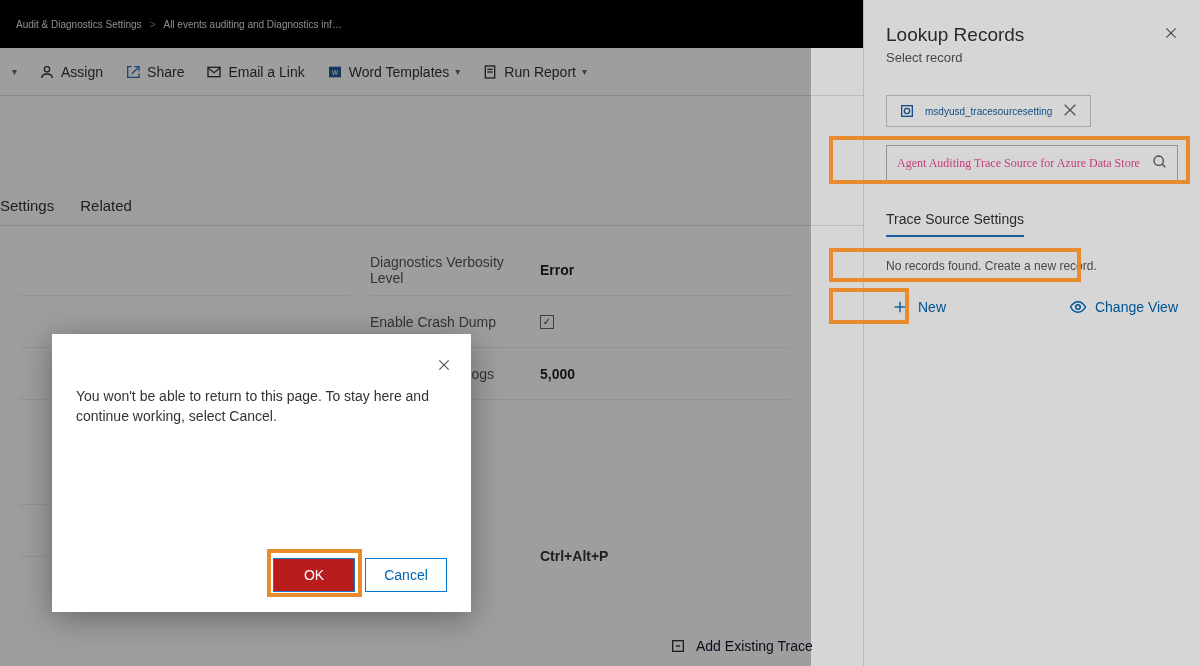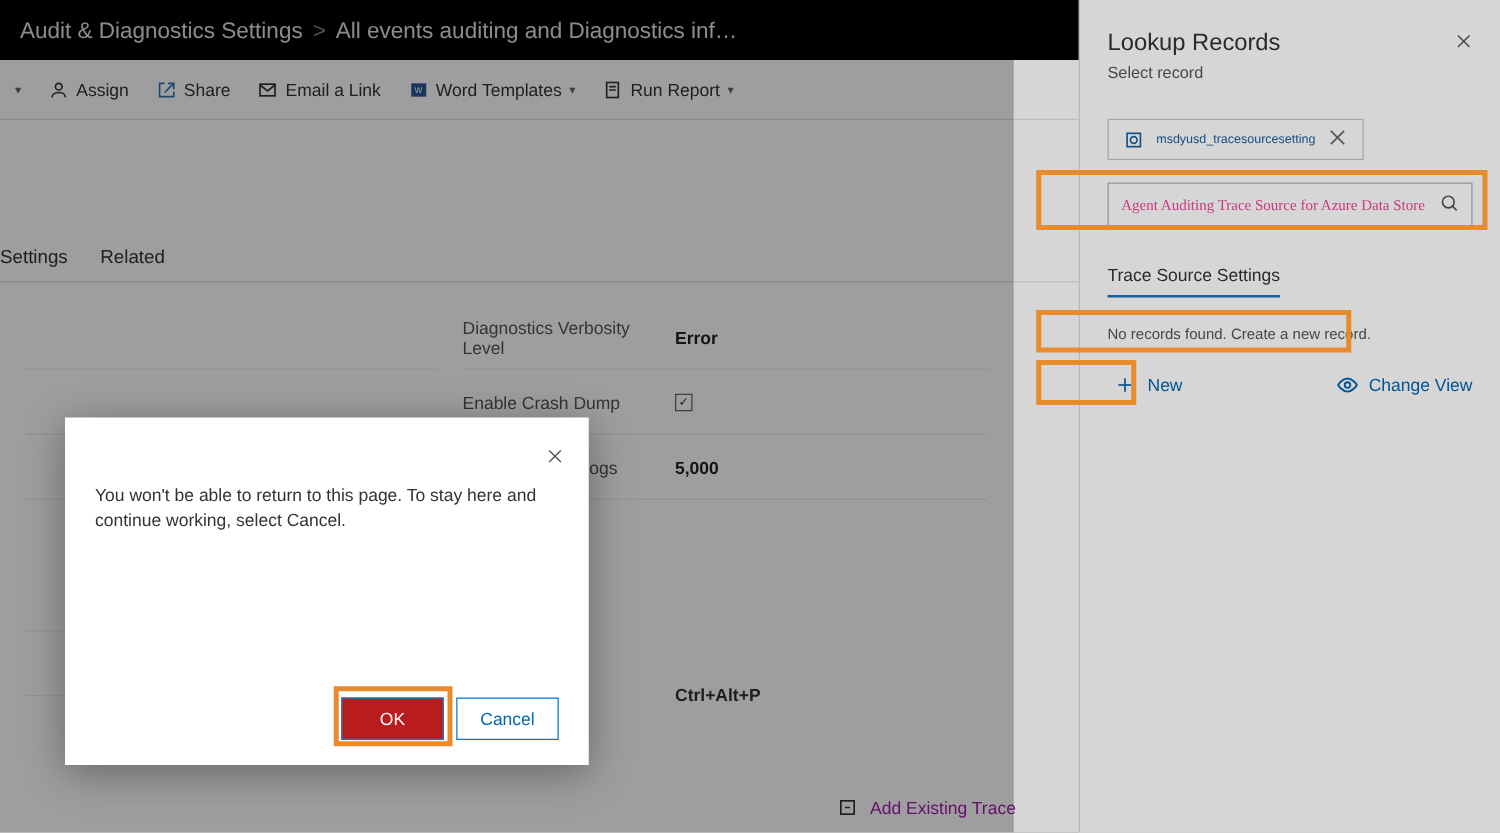--- a/index.html
+++ b/index.html
@@ -1,40 +1,40 @@
 <!DOCTYPE html>
 <html><head>
 <meta charset="utf-8">
 <style>
 * { box-sizing: border-box; margin: 0; padding: 0; font-family: "Segoe UI", Arial, sans-serif; }
 body { width: 1200px; height: 666px; overflow: hidden; position: relative; background: #fff; }
 
 .top-bar { height: 48px; background: #000; color: #fff; display: flex; align-items: center; padding: 0 16px; position: relative; }
-.breadcrumb { font-size: 18px; color: #e0e0e0; display: flex; align-items: center; gap: 8px; }
+.breadcrumb { font-size: 10px; color: #e0e0e0; display: flex; align-items: center; gap: 8px; }
 .breadcrumb .sep { color: #888; }
 .top-icons { position: absolute; right: 20px; display: flex; gap: 24px; align-items: center; }
 .top-icons svg { width: 18px; height: 18px; }
 
 .cmd-bar { height: 48px; background: #fff; border-bottom: 1px solid #e1e1e1; display: flex; align-items: center; padding: 0 12px; gap: 22px; font-size: 14px; color: #333; }
 .cmd-item { display: flex; align-items: center; gap: 6px; cursor: pointer; }
 .cmd-item svg { width: 16px; height: 16px; }
 .caret { font-size: 10px; color: #666; }
 
 .page-body { padding: 10px 0 0 0; position: relative; }
 .tabs-row { display: flex; gap: 26px; padding-left: 0px; font-size: 15px; color: #333; height: 40px; align-items: center; border-bottom: 1px solid #e1e1e1; }
 .tab-item { cursor: pointer; }
 .form-area { display: flex; }
 .form-col { padding: 18px 20px; }
 .form-row { display: flex; align-items: center; min-height: 52px; border-bottom: 1px solid #eee; }
 .form-label { width: 170px; font-size: 14px; color: #555; }
 .form-val { font-size: 14px; font-weight: 600; color: #222; }
 .checkbox { width: 14px; height: 14px; border: 1px solid #666; display: inline-flex; align-items: center; justify-content: center; font-size: 10px; color: #333; }
 
 .bottom-shortcut { position: absolute; left: 540px; top: 548px; font-size: 14px; color: #333; font-weight: 600; }
-.add-existing { position: absolute; left: 670px; top: 638px; display: flex; align-items: center; gap: 10px; font-size: 14px; color: #a21caf; }
+.add-existing { position: absolute; left: 670px; top: 638px; display: flex; align-items: center; gap: 10px; font-size: 14px; color: #0f172a; }
 .add-existing svg { width: 16px; height: 16px; }
 
 
 .dim-left { position: absolute; left: 0; top: 0; width: 811px; height: 666px; background: rgba(0,0,0,0.38); pointer-events: none; }
 
 
 .dialog { position: absolute; left: 52px; top: 334px; width: 419px; height: 278px; background: #fff; box-shadow: 0 6px 30px rgba(0,0,0,0.35); padding: 24px 24px 20px 24px; display: flex; flex-direction: column; }
 .dialog-title { font-size: 18px; color: #333; font-weight: 400; }
 .dialog-close { position: absolute; right: 20px; top: 24px; cursor: pointer; }
 .dialog-close svg { width: 14px; height: 14px; }

